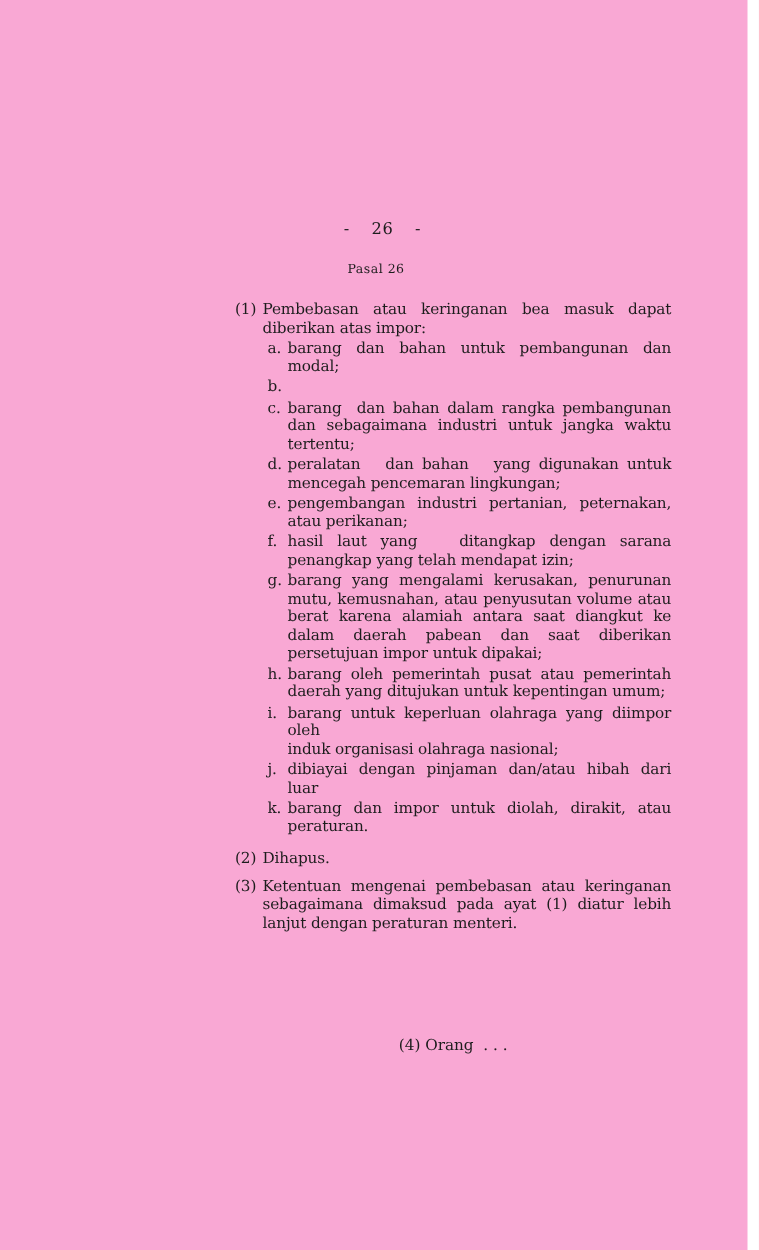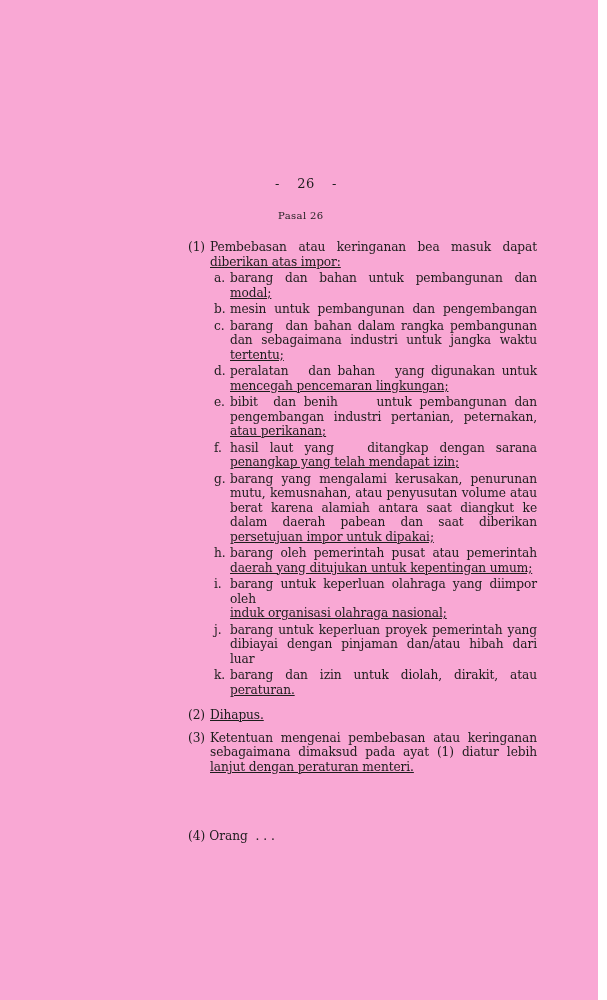--- a/index.html
+++ b/index.html
@@ -59,28 +59,27 @@
   }
   .sublist { margin-top: 2px; }
   .sublist .item2:last-child { margin-bottom: 0; }
   .marker { white-space: nowrap; }
   .line {
     text-align: justify;
     text-align-last: justify;
   }
   .line.last {
     text-align-last: left;
-    text-decoration: underline;
   }
   .catchword {
     position: absolute;
     top: 829px;
     left: 188px;
     width: 349px;
-    text-align: left;
+    text-align: center;
     font-size: 12.2px;
     line-height: 14.5px;
     white-space: pre;
   }
 </style>
 </head>
 <body>
 
 <div class="page">
   <div class="page-number">-  26  -</div>
@@ -95,42 +94,40 @@
             <div class="item2">
               <span class="marker">a.</span>
               <div class="text">
                 <div class="line">barang dan bahan untuk pembangunan dan</div>
                 <div class="line last">modal;</div>
               </div>
             </div>
             <div class="item2">
               <span class="marker">b.</span>
               <div class="text">
-                <div class="line">mesin untuk pembangunan dan pengembangan</div>
               </div>
             </div>
             <div class="item2">
               <span class="marker">c.</span>
               <div class="text">
                 <div class="line">barang&nbsp; dan bahan dalam rangka pembangunan</div>
                 <div class="line">dan sebagaimana industri untuk jangka waktu</div>
                 <div class="line last">tertentu;</div>
               </div>
             </div>
             <div class="item2">
               <span class="marker">d.</span>
               <div class="text">
                 <div class="line">peralatan&nbsp;&nbsp; dan bahan&nbsp;&nbsp; yang digunakan untuk</div>
                 <div class="line last">mencegah pencemaran lingkungan;</div>
               </div>
             </div>
             <div class="item2">
               <span class="marker">e.</span>
               <div class="text">
-                <div class="line">bibit&nbsp; dan benih&nbsp;&nbsp;&nbsp;&nbsp; untuk pembangunan dan</div>
                 <div class="line">pengembangan industri pertanian, peternakan,</div>
                 <div class="line last">atau perikanan;</div>
               </div>
             </div>
             <div class="item2">
               <span class="marker">f.</span>
               <div class="text">
                 <div class="line">hasil laut yang&nbsp;&nbsp; ditangkap dengan sarana</div>
                 <div class="line last">penangkap yang telah mendapat izin;</div>
               </div>
@@ -155,28 +152,27 @@
             <div class="item2">
               <span class="marker">i.</span>
               <div class="text">
                 <div class="line">barang untuk keperluan olahraga yang diimpor oleh</div>
                 <div class="line last">induk organisasi olahraga nasional;</div>
               </div>
             </div>
             <div class="item2">
               <span class="marker">j.</span>
               <div class="text">
-                <div class="line">barang untuk keperluan proyek pemerintah yang</div>
                 <div class="line">dibiayai dengan pinjaman dan/atau hibah dari luar</div>
               </div>
             </div>
             <div class="item2">
               <span class="marker">k.</span>
               <div class="text">
-                <div class="line">barang dan izin untuk diolah, dirakit, atau</div>
+                <div class="line">barang dan impor untuk diolah, dirakit, atau</div>
                 <div class="line last">peraturan.</div>
               </div>
             </div>
           </div>
         </div>
       </div>
       <div class="item1">
         <span class="marker">(2)</span>
         <div class="text">
           <div class="line last">Dihapus.</div>

